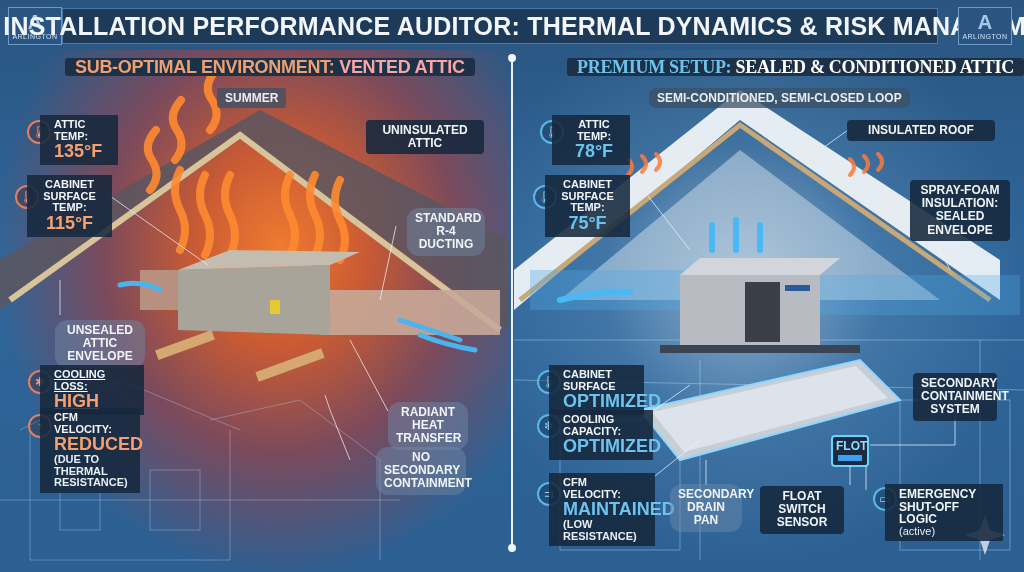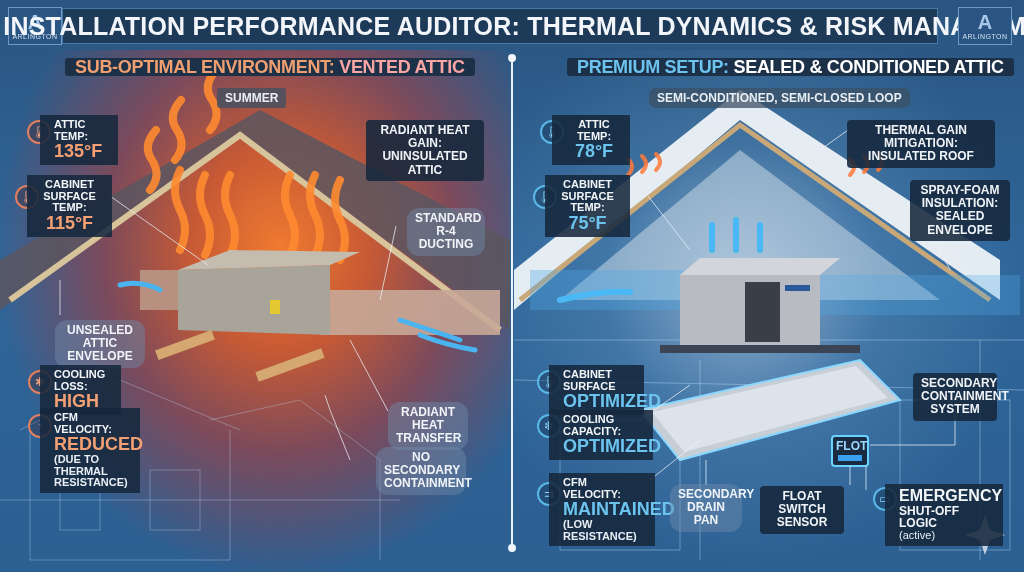--- a/index.html
+++ b/index.html
@@ -212,34 +212,33 @@
 </div>
 
 <div class="abs icon-ring ring-warm" style="left:15px; top:185px;">🌡</div>
 <div class="abs card" style="left:27px; top:175px; width:85px; text-align:center;">
   <div class="lbl">CABINET</div>
   <div class="lbl">SURFACE TEMP:</div>
   <div class="val-warm">115°F</div>
 </div>
 
 <div class="abs card-dark-c" style="left:366px; top:120px; width:118px;">
-  <div>RADIANT HEAT GAIN:</div>
   <div>UNINSULATED ATTIC</div>
 </div>
 <div class="abs card-plain" style="left:407px; top:208px; width:78px;">
   <div>STANDARD R-4</div>
   <div>DUCTING</div>
 </div>
 <div class="abs card-plain" style="left:55px; top:320px; width:90px;">
   <div>UNSEALED</div>
   <div>ATTIC ENVELOPE</div>
 </div>
 
 <div class="abs icon-ring ring-warm" style="left:28px; top:370px;">✱</div>
-<div class="abs card" style="left:40px; top:365px; width:81px; padding-left:14px;">
+<div class="abs card" style="left:40px; top:365px; width:104px; padding-left:14px;text-decoration:underline;">
   <div class="lbl">COOLING LOSS:</div>
   <div class="val-warm">HIGH</div>
 </div>
 
 <div class="abs icon-ring ring-warm" style="left:28px; top:414px;">◔</div>
 <div class="abs card" style="left:40px; top:408px; width:100px; padding-left:14px;">
   <div class="lbl">CFM VELOCITY:</div>
   <div class="val-warm">REDUCED</div>
   <div class="small-note">(DUE TO THERMAL</div>
   <div class="small-note">RESISTANCE)</div>
@@ -247,41 +246,40 @@
 
 <div class="abs card-plain" style="left:388px; top:402px; width:80px;">
   <div>RADIANT HEAT</div>
   <div>TRANSFER</div>
 </div>
 <div class="abs card-plain" style="left:376px; top:447px; width:90px;">
   <div>NO SECONDARY</div>
   <div>CONTAINMENT</div>
 </div>
 
-<div class="abs section-title cond" style="left:567px; top:58px;">
+<div class="abs section-title cond" style="left:567px; top:58px;font-family:Liberation Serif, serif;">
   <span style="color:#6cc4ee;">PREMIUM SETUP:</span>
   <span style="color:#fff; white-space:pre;"> SEALED &amp; CONDITIONED ATTIC</span>
 </div>
 <div class="abs sub-pill" style="left:649px; top:88px;border-radius:7px;">SEMI-CONDITIONED, SEMI-CLOSED LOOP</div>
 
 <div class="abs icon-ring ring-cool" style="left:540px; top:120px;">🌡</div>
 <div class="abs card" style="left:552px; top:115px; width:78px; padding-left:14px; text-align:center;">
   <div class="lbl">ATTIC TEMP:</div>
   <div class="val-cool">78°F</div>
 </div>
 
 <div class="abs icon-ring ring-cool" style="left:533px; top:185px;">🌡</div>
 <div class="abs card" style="left:545px; top:175px; width:85px; text-align:center;">
   <div class="lbl">CABINET</div>
   <div class="lbl">SURFACE TEMP:</div>
   <div class="val-cool">75°F</div>
 </div>
 
 <div class="abs card-dark-c" style="left:847px; top:120px; width:148px;">
-  <div>THERMAL GAIN MITIGATION:</div>
   <div>INSULATED ROOF</div>
 </div>
 <div class="abs card-dark-c" style="left:910px; top:180px; width:100px;">
   <div>SPRAY-FOAM</div>
   <div>INSULATION:</div>
   <div>SEALED ENVELOPE</div>
 </div>
 
 <div class="abs icon-ring ring-cool" style="left:537px; top:370px;">🌡</div>
 <div class="abs card" style="left:549px; top:365px; width:95px; padding-left:14px;">
@@ -311,18 +309,18 @@
   <div>SENSOR</div>
 </div>
 <div class="abs card-dark-c" style="left:913px; top:373px; width:84px;">
   <div>SECONDARY</div>
   <div>CONTAINMENT</div>
   <div>SYSTEM</div>
 </div>
 
 <div class="abs icon-ring ring-cool" style="left:873px; top:487px;">▭</div>
 <div class="abs card" style="left:885px; top:484px; width:118px; padding-left:14px;">
-  <div class="lbl" style="font-size:16px;">EMERGENCY</div>
+  <div class="lbl" style="font-size:12px;">EMERGENCY</div>
   <div class="lbl" style="font-size:12px;">SHUT-OFF LOGIC</div>
   <div class="small-note" style="font-weight:normal;">(active)</div>
 </div>
 
 <div class="abs" style="left:836px; top:439px; font-size:12px; color:#9ad8ff; font-weight:bold;">FLOT</div>
 
 </body></html>

